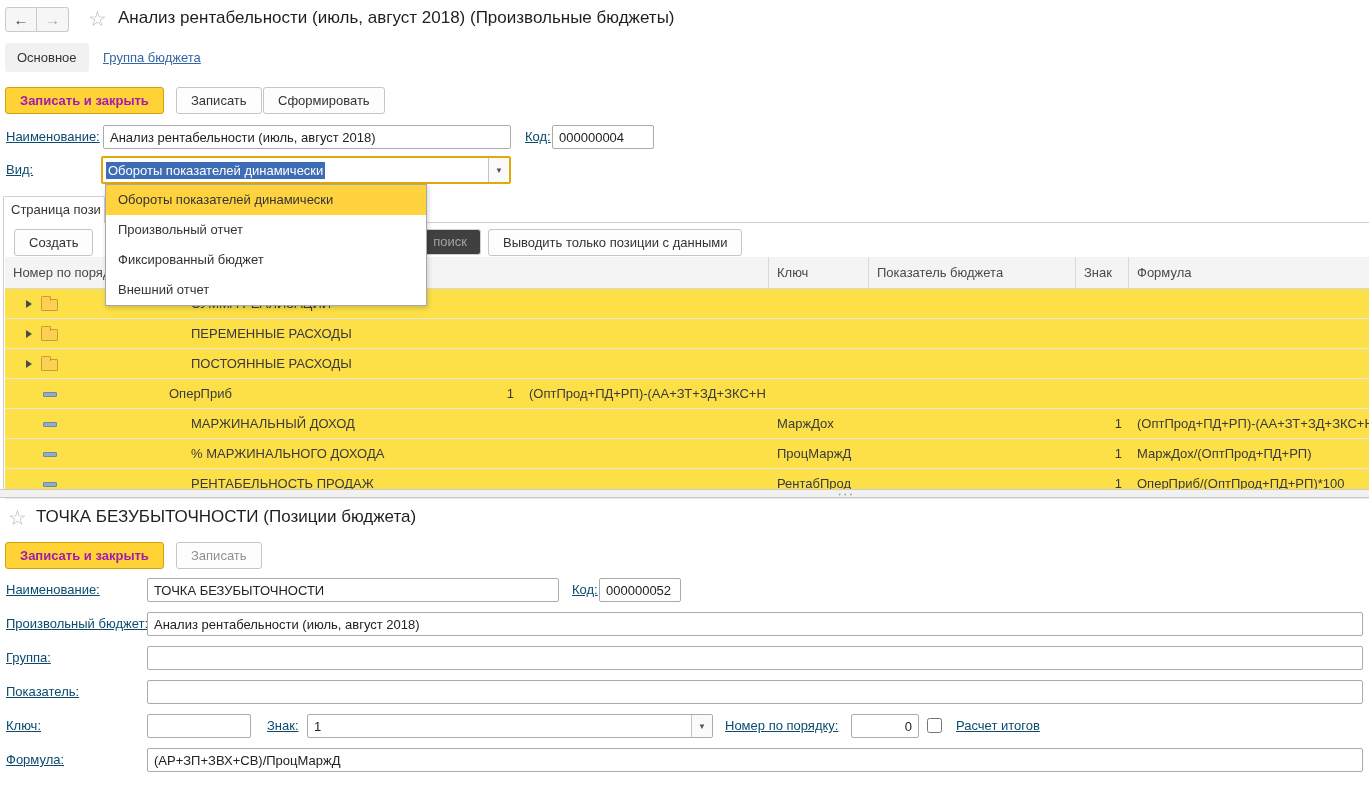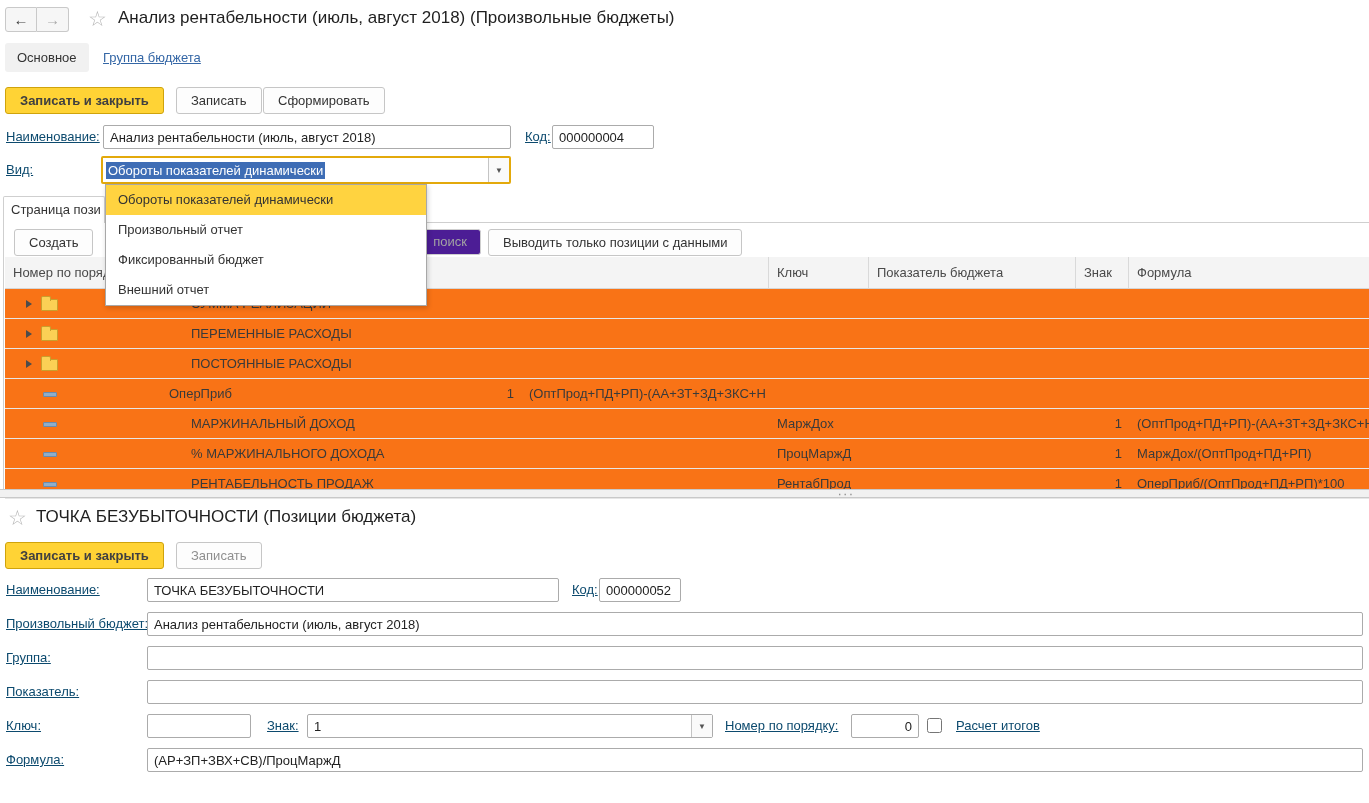--- a/index.html
+++ b/index.html
@@ -25,21 +25,21 @@
     background:#f1f1f1; border-radius:3px; padding:7px 12px; color:#333; cursor:pointer; display:inline-block;
   }
   .navlink { color:#3567a6; text-decoration:underline; cursor:pointer; display:inline-block; padding:7px 0; }
 
   
   .btn {
     height:27px; background:#fdfdfd; border:1px solid #c6c6c6; border-radius:3px;
     padding:0 14px; font-size:13px; color:#333; font-family:inherit; cursor:pointer; white-space:nowrap;
   }
   .btn.primary {
-    background:#ffd335; border:1px solid #cfa30c; font-weight:bold; color:#404040;
+    background:#ffd335; border:1px solid #cfa30c; font-weight:bold; color:#a21caf;
   }
   .btn.ghost { color:#8f8f8f; }
 
   
   .lbl { color:#0c4a6e; white-space:nowrap; line-height:24px;text-decoration:underline; }
   .txt {
     height:24px; border:1px solid #ababab; border-radius:2px; padding:0 6px;
     font-family:inherit; font-size:13px; color:#222; background:#fff; outline:none; width:100%;
   }
   .txt.num { text-align:right; }
@@ -75,26 +75,26 @@
     position:absolute; left:3px; top:196px; width:102px; height:27px; line-height:26px;
     border:1px solid #cfcfcf; border-bottom:none; border-radius:2px 2px 0 0; background:#fff;
     padding-left:7px; overflow:hidden; white-space:nowrap; z-index:2; cursor:pointer;
   }
   .panel {
     position:absolute; left:3px; top:222px; width:1366px; height:268px;
     border-top:1px solid #cfcfcf; border-left:1px solid #cfcfcf; background:#fff;
   }
   .searchbox {
     position:absolute; left:415px; top:6px; width:62px; height:26px; border:1px solid #cfcfcf;
-    border-radius:3px; color:#a3a3a3; text-align:center; line-height:24px; background:#4c1d95;
+    border-radius:3px; color:#a3a3a3; text-align:center; line-height:24px; background:#404040;
   }
 
   
   .grid { position:absolute; left:1px; top:34px; right:0; }
-  .grow { display:flex; height:30px; border-bottom:1px solid #e6e6e6; background:#f97316; position:relative; }
+  .grow { display:flex; height:30px; border-bottom:1px solid #e6e6e6; background:#fde047; position:relative; }
   .ghead { display:flex; height:32px; background:#f4f4f4; border-bottom:1px solid #d5d5d5; color:#4a4a4a; }
   .ghead > div { border-right:1px solid #d9d9d9; padding:0 8px; line-height:31px; overflow:hidden; white-space:nowrap; }
   .c1{width:156px;flex:none} .c2{width:608px;flex:none} .c3{width:100px;flex:none}
   .c4{width:207px;flex:none} .c5{width:53px;flex:none} .c6{flex:1 1 auto; border-right:none !important;}
   .grow > div { line-height:29px; overflow:hidden; white-space:nowrap; padding:0 8px; color:#3a3a3a; }
   .grow .c1 { position:relative; padding:0; }
   .grow .c2 { padding-left:30px; }
   .grow .c5 { text-align:right; padding-right:7px; }
   .expander {
     position:absolute; left:21px; top:11px; width:0; height:0;

